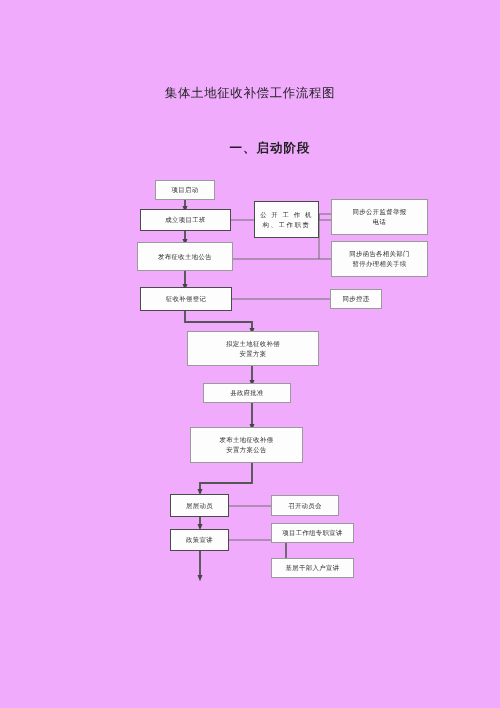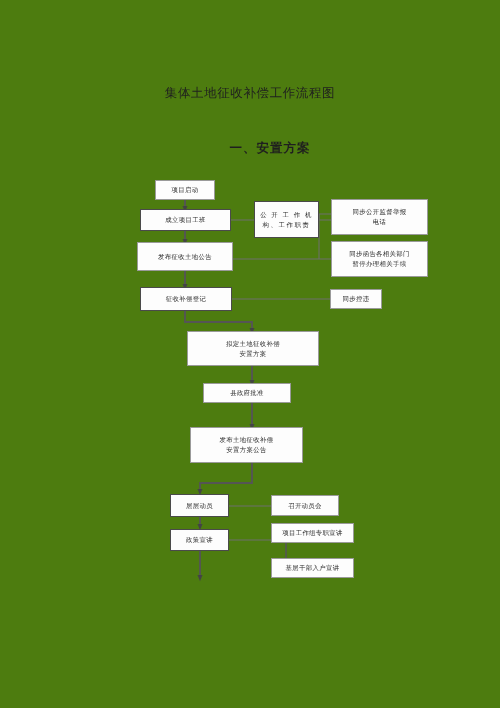--- a/index.html
+++ b/index.html
@@ -4,21 +4,21 @@
 <style>
   html, body {
     margin: 0;
     padding: 0;
     background: #ffffff;
   }
   #page {
     position: relative;
     width: 500px;
     height: 708px;
-    background: #4d7c0f;
+    background: #f0abfc;
     overflow: hidden;
     font-family: "Liberation Serif", "DejaVu Serif", serif;
     color: #1a1a1a;
   }
   #title {
     position: absolute;
     left: 0;
     top: 85px;
     width: 500px;
     text-align: center;
@@ -75,21 +75,21 @@
     height: 708px;
     pointer-events: none;
   }
 </style>
 </head>
 <body>
 
 <div id="page">
 
   <div id="title">集体土地征收补偿工作流程图</div>
-  <div id="subtitle">一、安置方案</div>
+  <div id="subtitle">一、启动阶段</div>
 
   <svg id="wires" viewBox="0 0 500 708">
     <defs>
       <marker id="ah" markerWidth="7" markerHeight="7" refX="3.2" refY="3" orient="auto" markerUnits="userSpaceOnUse">
         <path d="M0,0.4 L6.4,3 L0,5.6 z" fill="#444"></path>
       </marker>
     </defs>
     <g stroke="#6f6f6f" fill="none" stroke-width="1">
 
       <path d="M185,200 L185,209" stroke="#555" stroke-width="1.9" marker-end="url(#ah)"></path>

